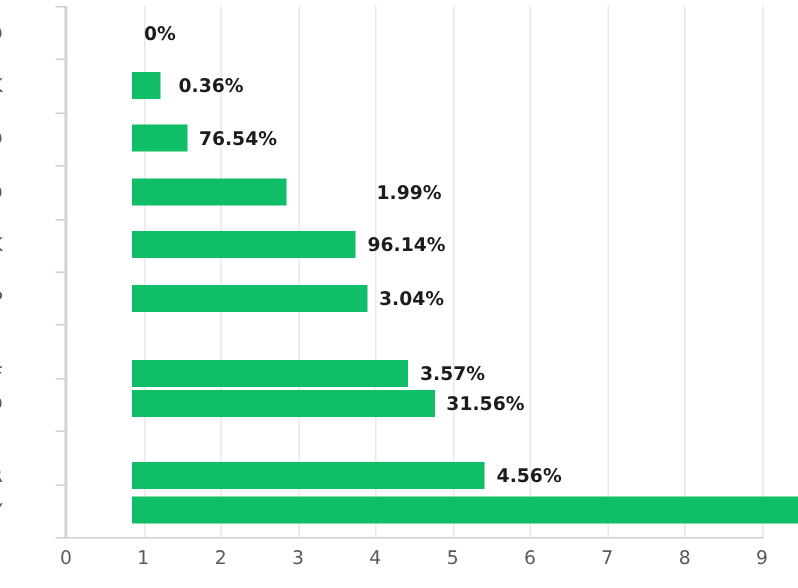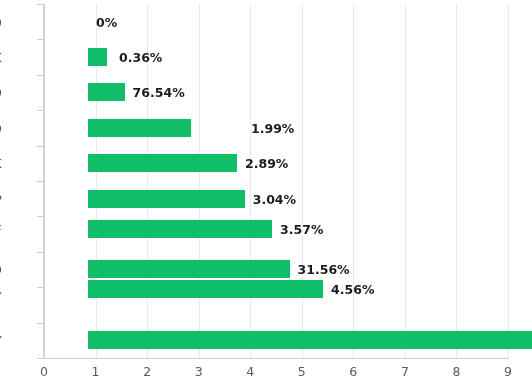--- a/index.html
+++ b/index.html
@@ -145,38 +145,38 @@
           <div class="bar-value" style="left: 88.6044px;">76.54%</div>
         </div>
         <div class="bar-row" style="top: 106.2px; height: 35.4px;">
           <div class="cat-label">NZD</div>
           <div class="bar" title="NZD 1.99%" style="width: 102.596px; background: rgb(15, 190, 102);"></div>
           <div class="bar-value" style="left: 173px; margin-left: 34px;">1.99%</div>
         </div>
         <div class="bar-row" style="top: 141.6px; height: 35.4px;">
           <div class="cat-label">SEK</div>
           <div class="bar" title="SEK 2.89%" style="width: 148.996px; background: rgb(15, 190, 102);"></div>
-          <div class="bar-value" style="left: 200.996px;">2.89%</div>
+          <div class="bar-value" style="left: 200.996px;">96.14%</div>
         </div>
         <div class="bar-row" style="top: 177px; height: 35.4px;">
           <div class="cat-label">GBP</div>
           <div class="bar" title="GBP 3.04%" style="width: 156.729px; background: rgb(15, 190, 102);"></div>
           <div class="bar-value" style="left: 208.729px;">3.04%</div>
         </div>
-        <div class="bar-row" style="top: 207px; height: 35.4px;">
+        <div class="bar-row" style="top: 227px; height: 35.4px;">
           <div class="cat-label">CHF</div>
           <div class="bar" title="CHF 3.57%" style="width: 184.053px; background: rgb(15, 190, 102);"></div>
           <div class="bar-value" style="left: 236.053px;">3.57%</div>
         </div>
         <div class="bar-row" style="top: 247.8px; height: 35.4px;">
           <div class="cat-label">USD</div>
           <div class="bar" title="USD 3.91%" style="width: 201.582px; background: rgb(15, 190, 102);"></div>
           <div class="bar-value" style="left: 253.582px;">31.56%</div>
         </div>
-        <div class="bar-row" style="top: 267px; height: 35.4px;">
+        <div class="bar-row" style="top: 295px; height: 35.4px;">
           <div class="cat-label">EUR</div>
           <div class="bar" title="EUR 4.56%" style="width: 235.093px; background: rgb(15, 190, 102);"></div>
           <div class="bar-value" style="left: 287.093px;">4.56%</div>
         </div>
         <div class="bar-row" style="top: 318.6px; height: 35.4px;">
           <div class="cat-label">JPY</div>
           <div class="bar" title="JPY 8.64%" style="width: 445.44px; background: rgb(15, 190, 102);"></div>
         </div>
       </div>
   </div>

